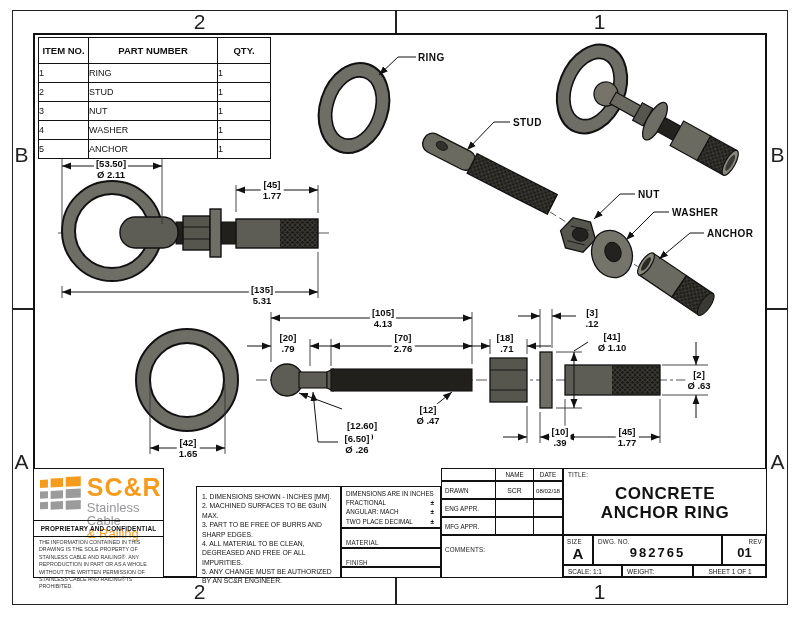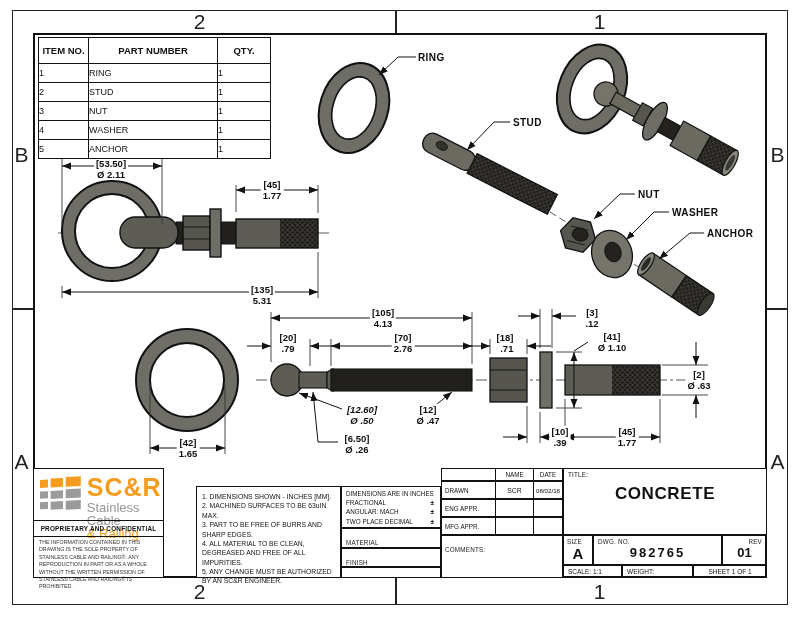--- a/index.html
+++ b/index.html
@@ -242,21 +242,21 @@
       <span>4.13</span>
     </div>
   <div class="dim" style="left:288px;top:343px;">
       <span>[20]</span>
       <span>.79</span>
     </div>
   <div class="dim" style="left:403px;top:343px;">
       <span>[70]</span>
       <span>2.76</span>
     </div>
-  <div class="dim" style="left:362px;top:415px;font-style:italic;">
+  <div class="dim" style="left:362px;top:431px;">
       <span>[12.60]</span>
       <span>Ø .50</span>
     </div>
   <div class="dim" style="left:428px;top:415px;">
       <span>[12]</span>
       <span>Ø .47</span>
     </div>
   <div class="dim" style="left:357px;top:444px;">
       <span>[6.50]</span>
       <span>Ø .26</span>
@@ -407,20 +407,21 @@
       </div>
   </div>
   <div class="tb" style="left:441px;top:535px;width:122px;height:43px;padding:2px 0 0 3px;">
     <span class="tb-label">COMMENTS:</span>
   </div>
 
   <div class="tb" style="left:563px;top:468px;width:204px;height:67px;">
     <div class="tb-label" style="padding:2px 0 0 4px;">TITLE:</div>
     <div class="title-big">
       <div>CONCRETE</div>
+      <div>ANCHOR RING</div>
     </div>
   </div>
   <div class="szcell" style="left:563px;top:535px;width:30px;height:30px;">
     <div class="tb-label" style="padding:2px 0 0 3px;">SIZE</div>
     <div class="bigval" style="font-size:15px;">A</div>
   </div>
   <div class="szcell" style="left:593px;top:535px;width:129px;height:30px;">
     <div class="tb-label" style="padding:2px 0 0 4px;">DWG.  NO.</div>
     <div class="bigval" style="font-size:13px;letter-spacing:2px;">982765</div>
   </div>

